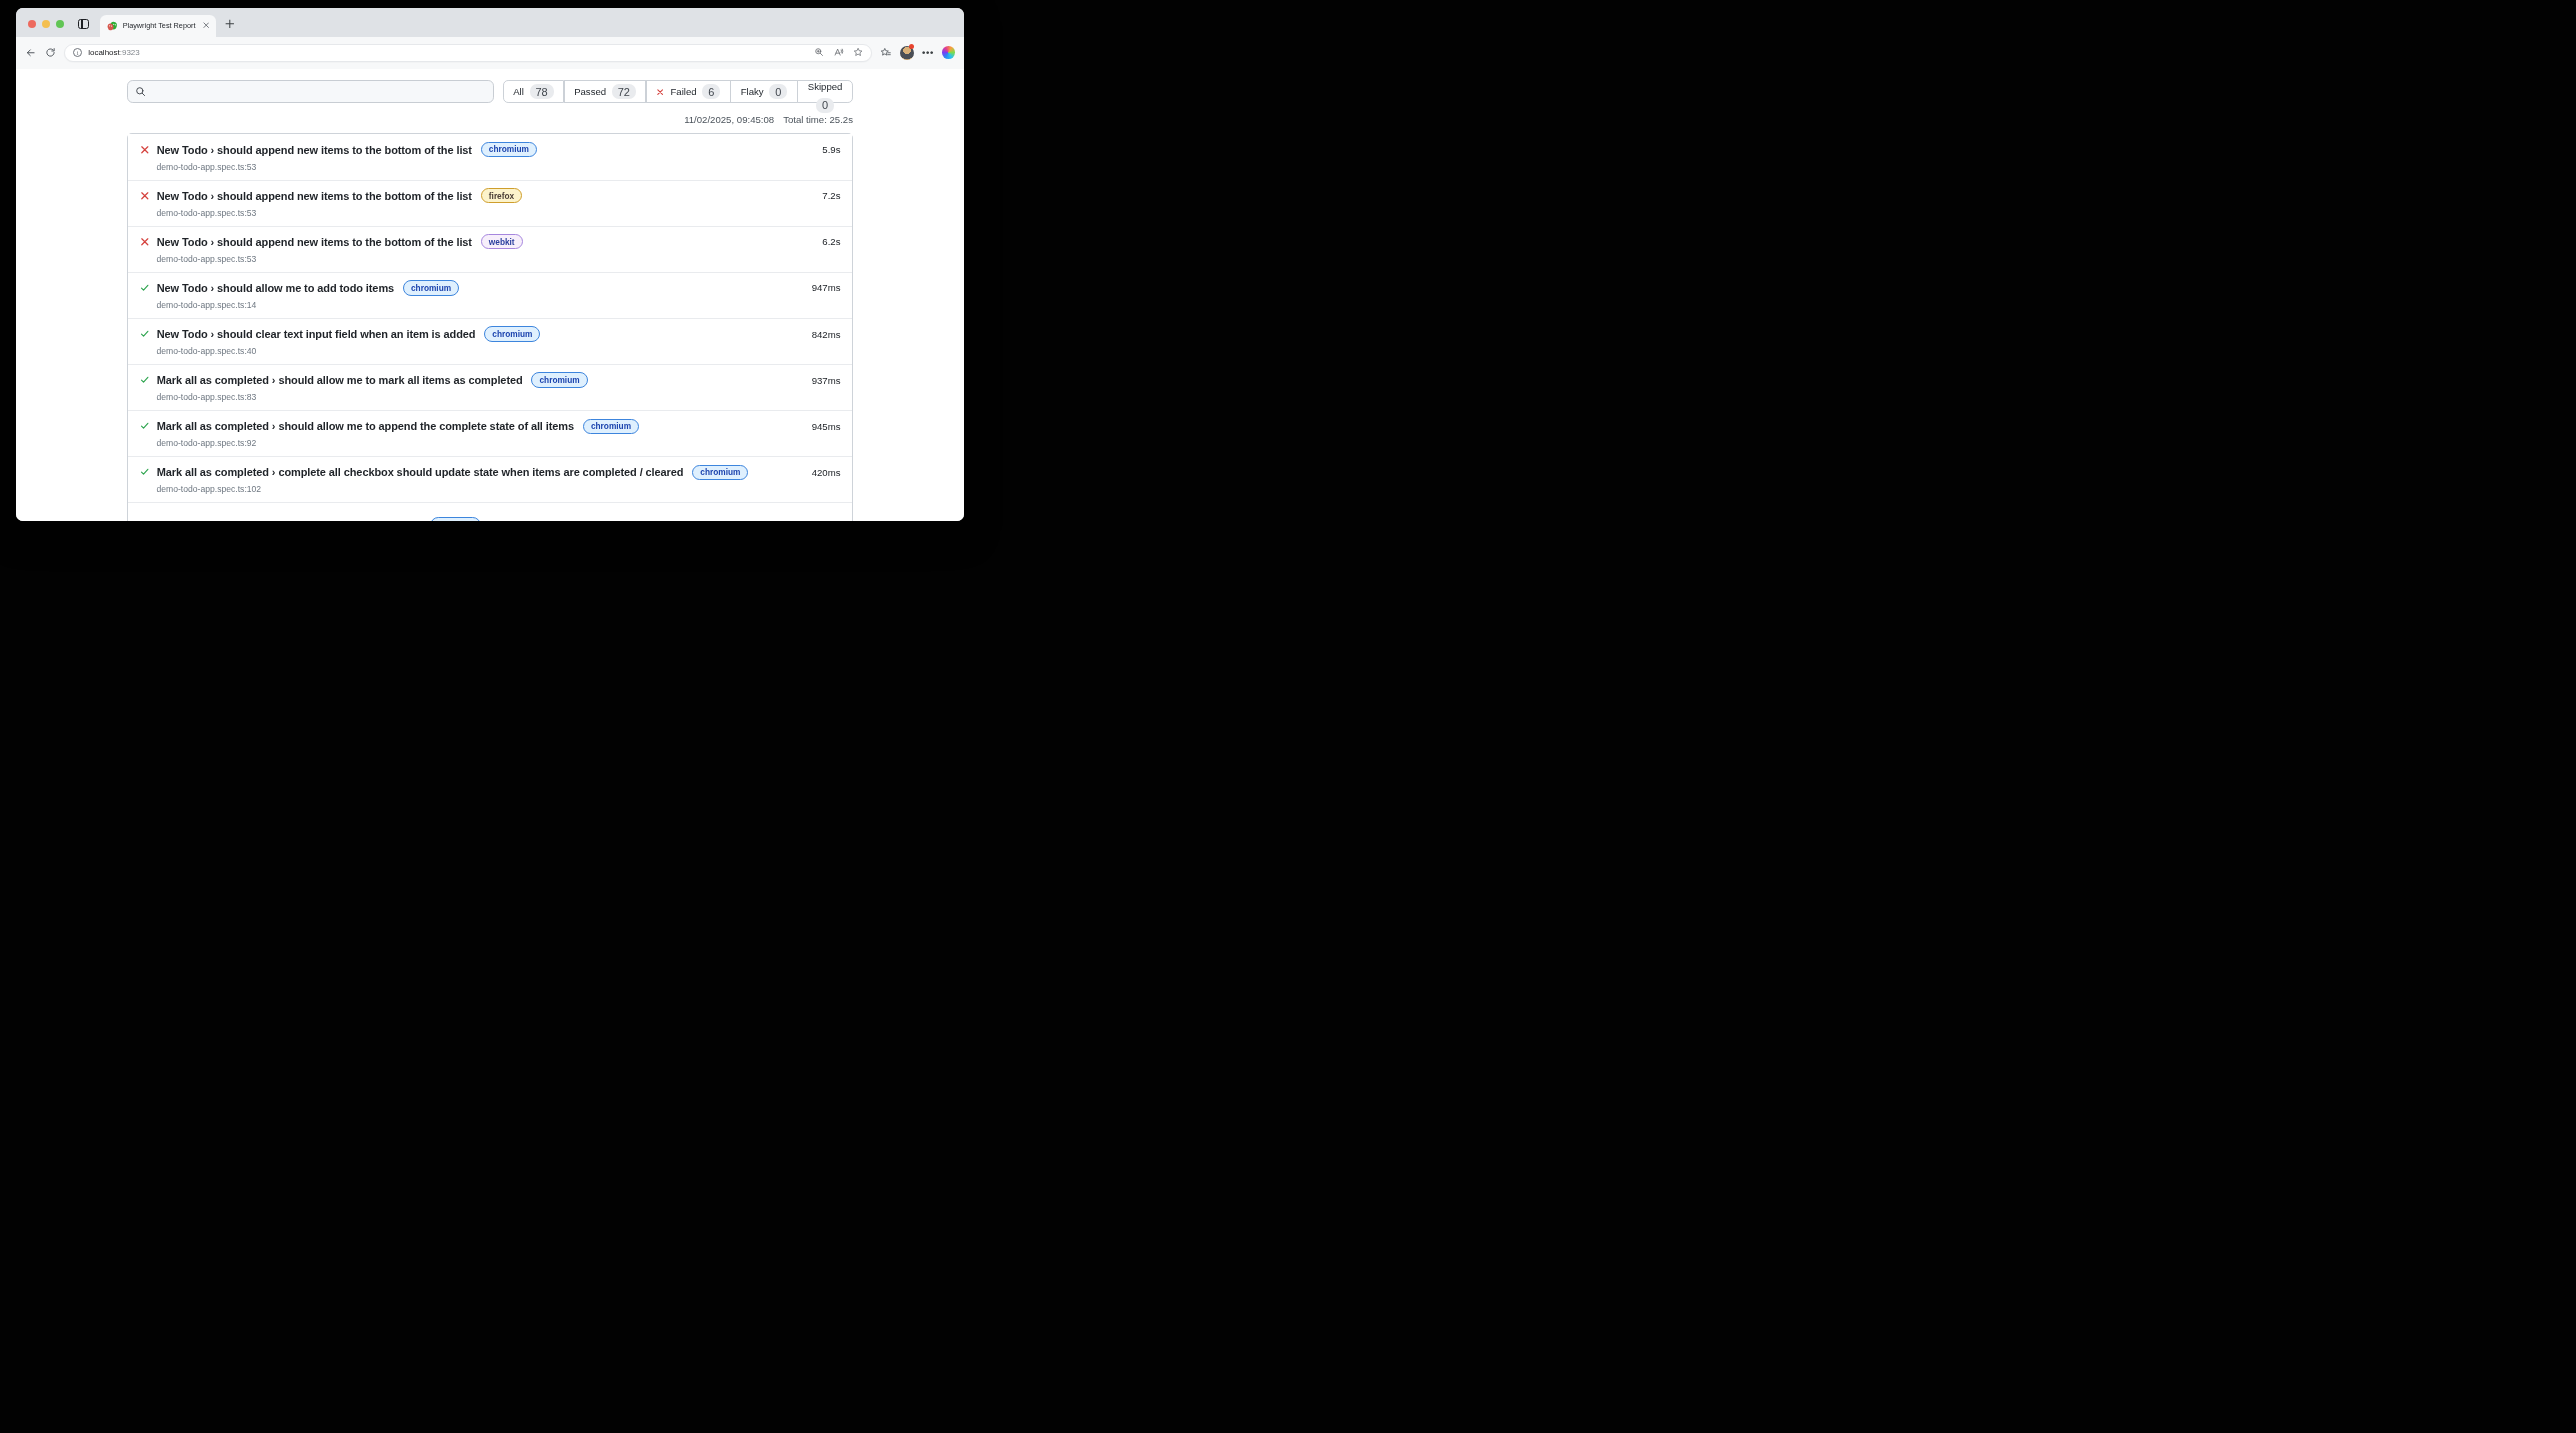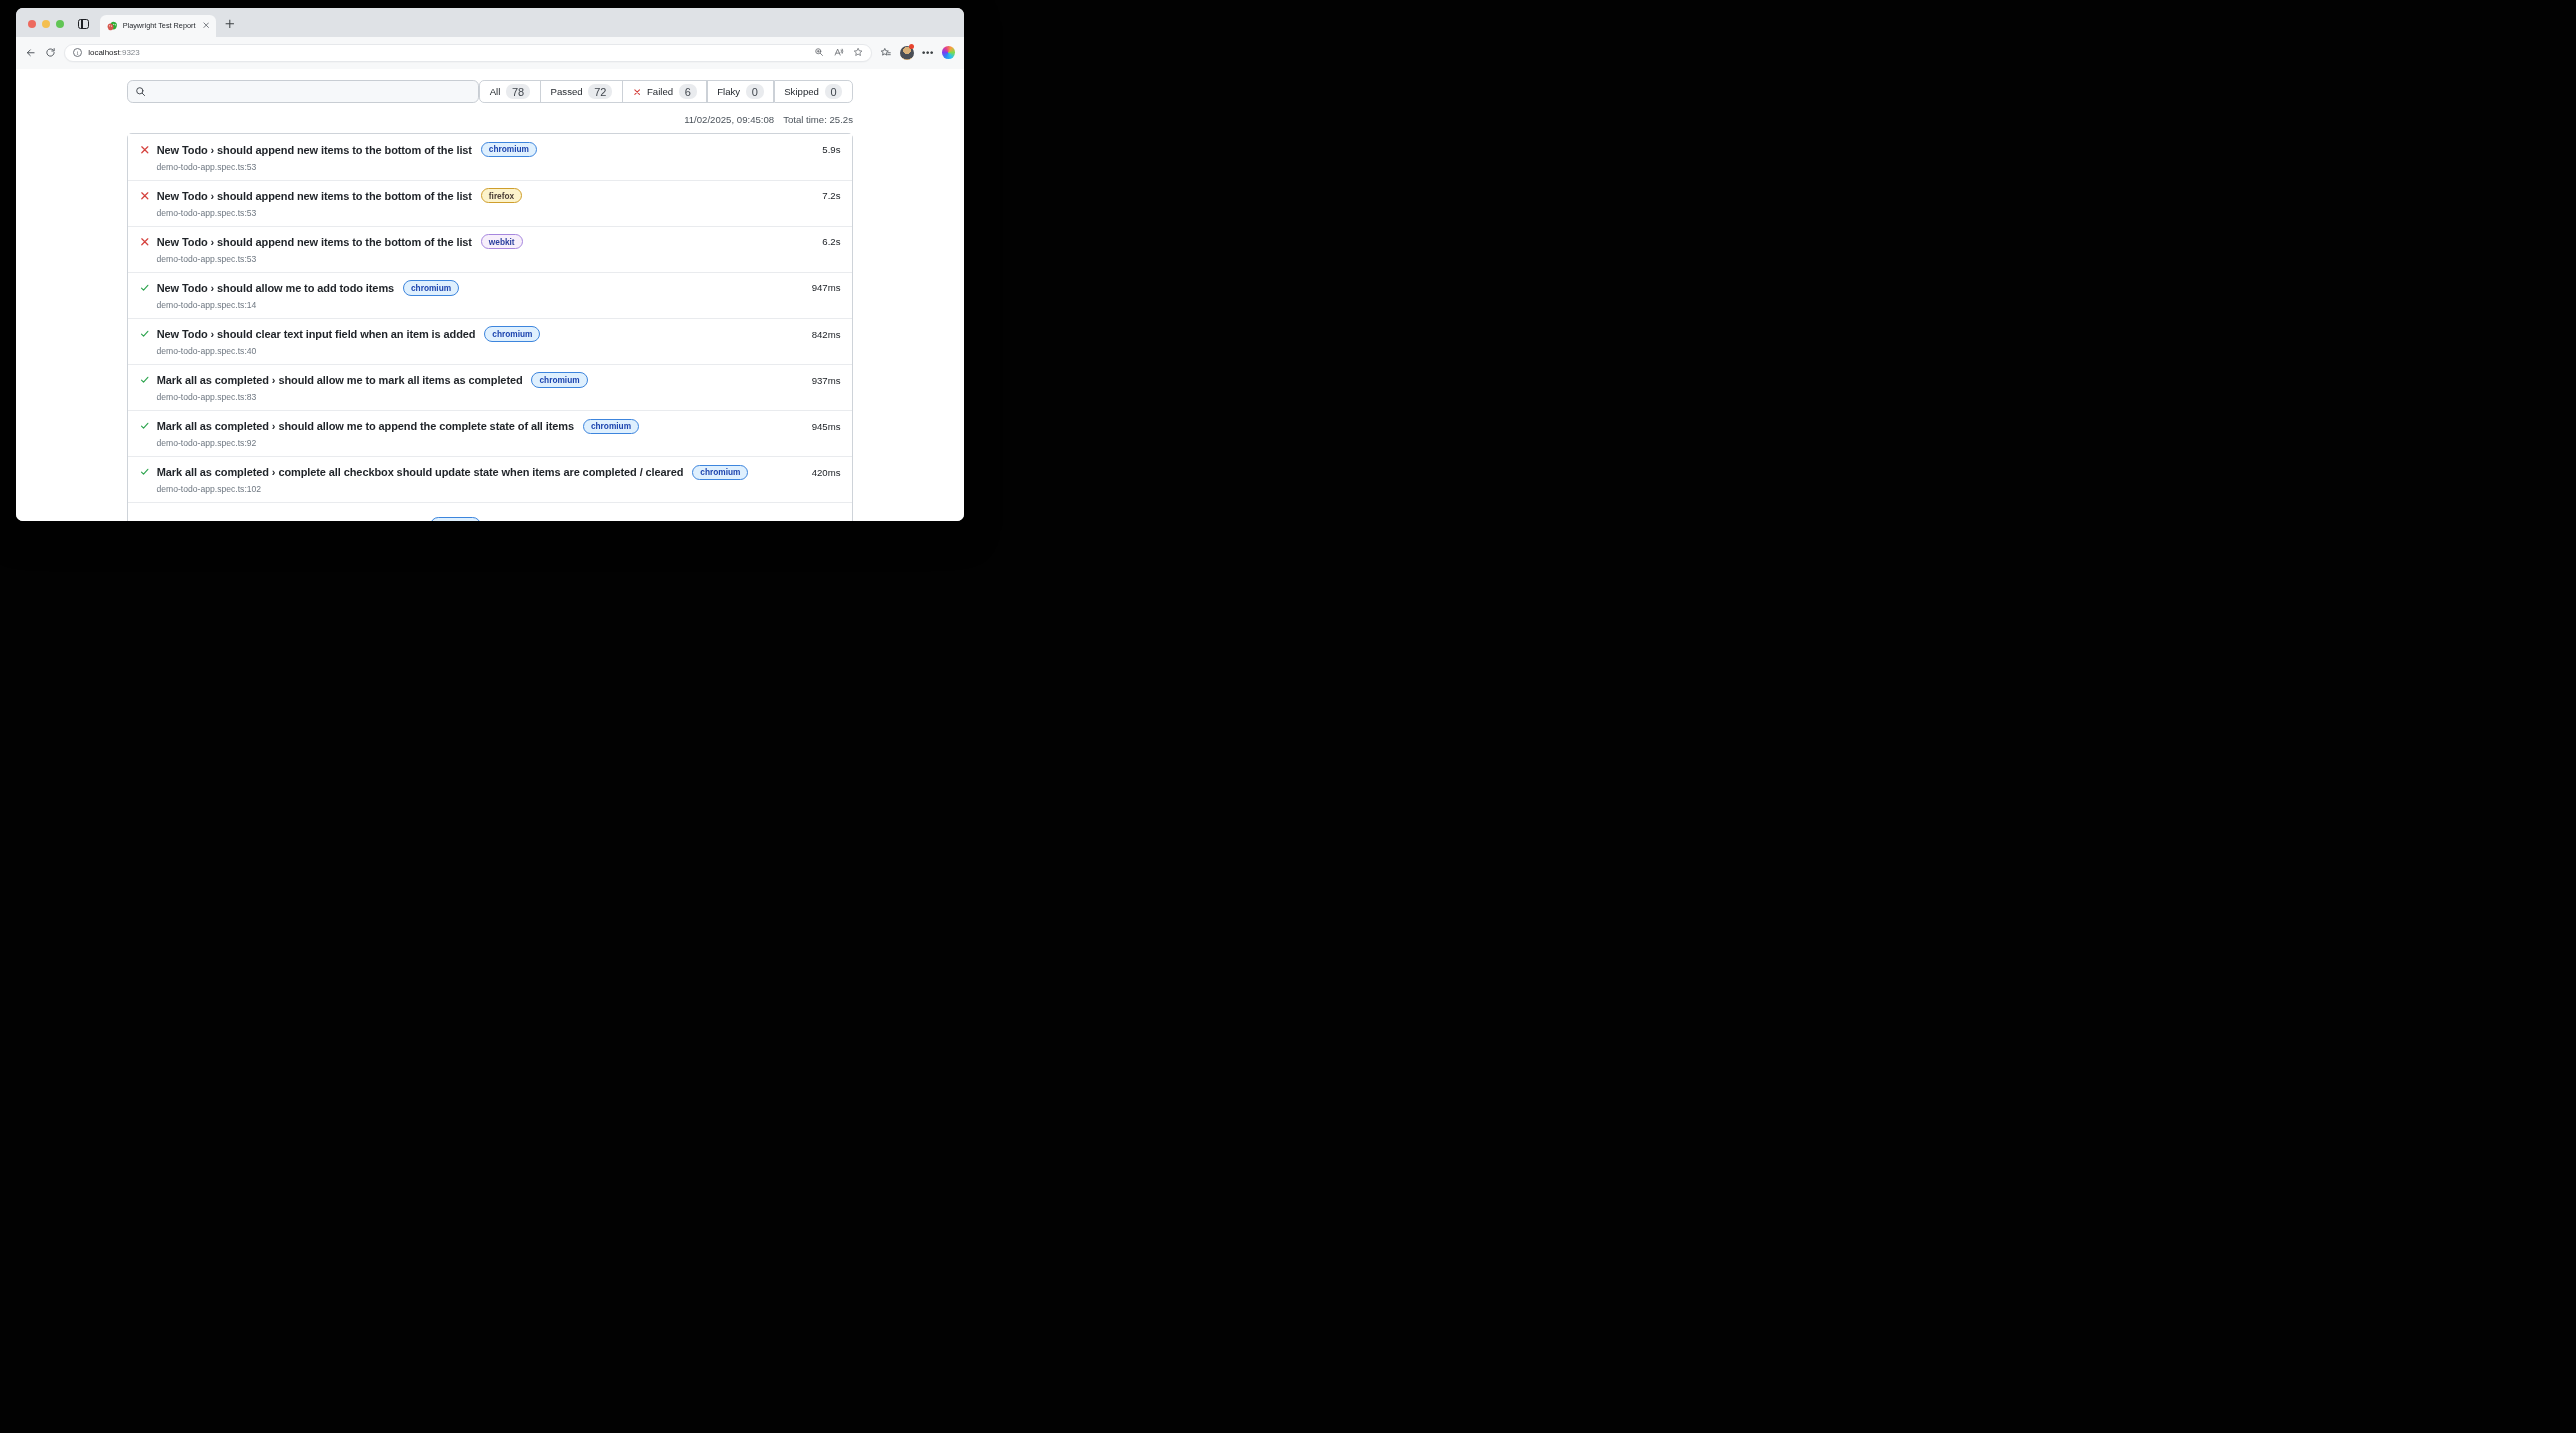--- a/index.html
+++ b/index.html
@@ -36,21 +36,21 @@
   
   .content { background:#fff; height:461px; padding:11.5px 111px 0 111px; position:relative; }
   .topbar { display:flex; justify-content:space-between; align-items:center; }
   .searchbox { position:relative; width:367px; height:23px; }
   .searchbox svg { position:absolute; left:8.3px; top:5.8px; color:#43484e; }
   .searchbox input { width:100%; height:100%; border:0.6px solid #c8cdd3; border-radius:5.8px; background:#f6f8fa; padding:0 7.7px 0 25.6px; font-size:9px; color:#24292f; outline:none; font-family:"Liberation Sans",sans-serif; }
 
   .filters { display:flex; }
   .filter-btn { display:flex; align-items:center; gap:5.8px; padding:0 9.6px; height:23px; background:#fff; border:0.6px solid #ccd1d7; margin-left:-0.6px; font-size:9.6px; color:#24292f; cursor:pointer; }
   .filter-btn:first-child { border-radius:5.1px 0 0 5.1px; margin-left:0; }
-  .filter-btn:last-child { border-radius:0 5.1px 5.1px 0; }
+  .filter-btn:last-child { border-radius:0 5.1px 5.1px 0;flex-direction:column; }
   .filter-count { background:#e9ebee; border-radius:7px; padding:1.3px 5.8px; font-size:11px; color:#40464d;text-align:right; }
   .filter-btn .fail-x { display:none; }
   .filter-btn.has-cross .fail-x { display:flex; }
 
   .meta { margin-top:11px; text-align:right; font-size:9.6px; color:#4c545c; }
   .meta .timestamp { margin-right:9px; }
 
   
   .card { margin-top:8.3px; border:0.6px solid #ced3d9; border-bottom:none; border-radius:5.1px 5.1px 0 0; }
   .card-header { background:#f6f8fa; border-bottom:0.6px solid #ced3d9; border-radius:5.1px 5.1px 0 0; padding:7px 10.2px; display:flex; align-items:center; gap:7.7px; cursor:pointer; }

